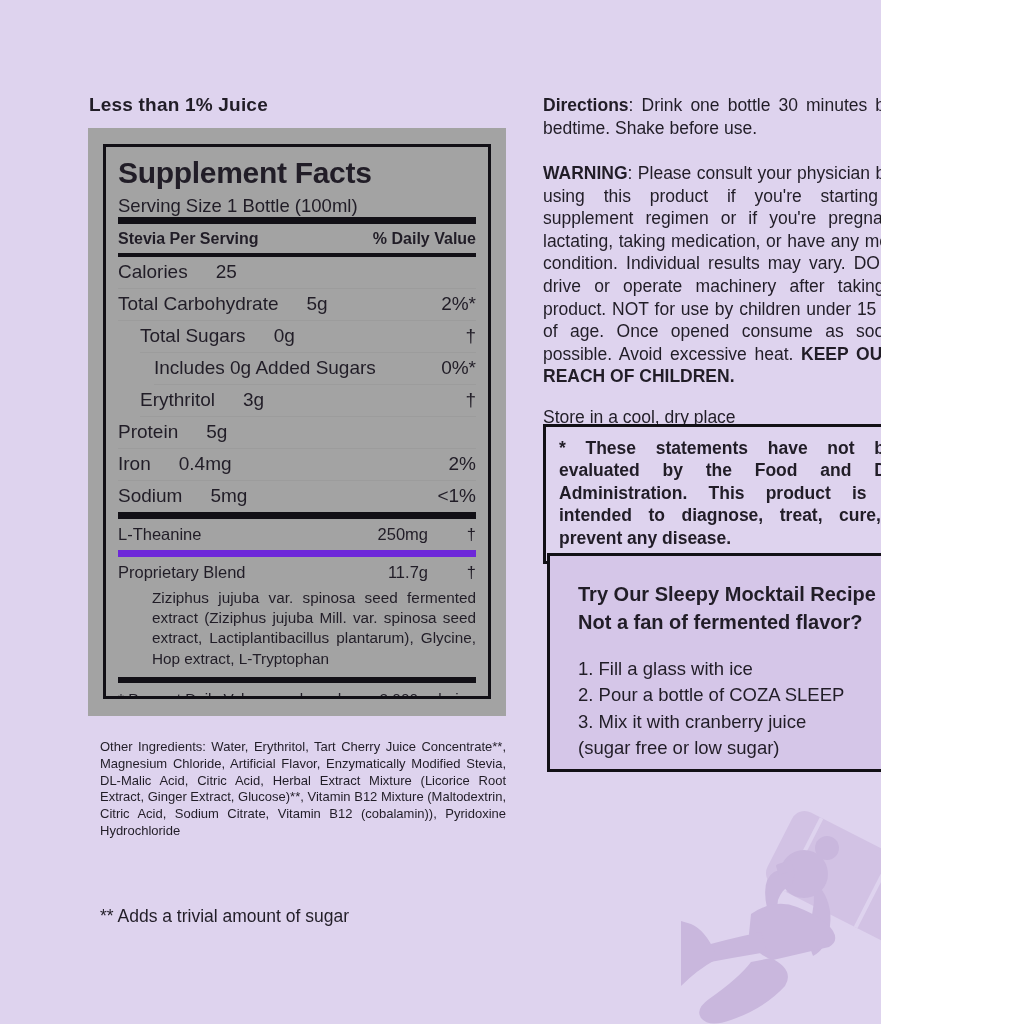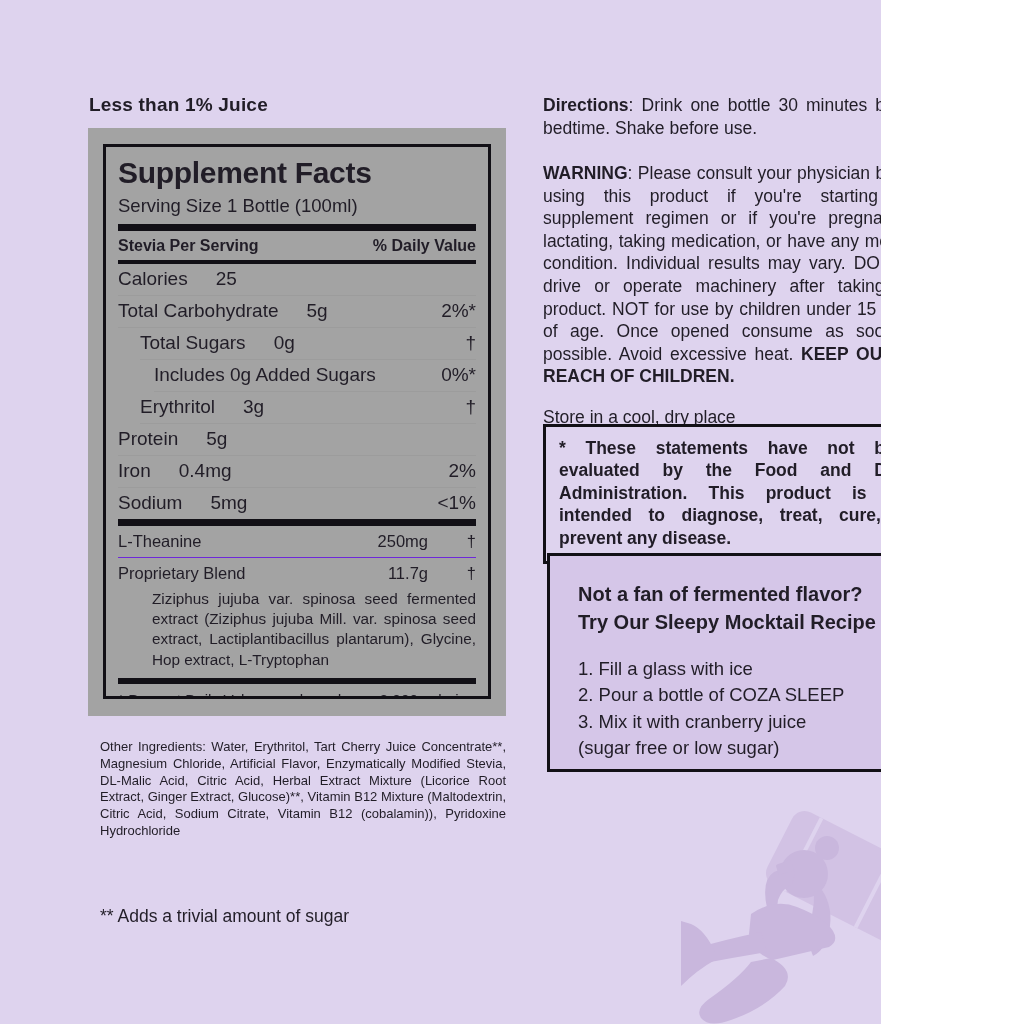--- a/index.html
+++ b/index.html
@@ -10,31 +10,31 @@
     -webkit-font-smoothing:antialiased;
   }
   
   .juice-note{position:absolute;left:89px;top:94px;font-size:19px;font-weight:600;letter-spacing:.2px;}
 
   
   .sf-panel{position:absolute;left:88px;top:128px;width:418px;height:588px;background:#a3a3a3;}
   .sf-inner{position:absolute;left:15px;top:16px;right:15px;bottom:17px;border:3px solid #121016;
     padding:6px 12px 8px;box-sizing:border-box;overflow:hidden;}
   .sf-title{font-size:30px;font-weight:800;letter-spacing:-.3px;margin:3px 0 5px;}
-  .sf-serving{font-size:18.5px;margin-bottom:7px;}
+  .sf-serving{font-size:18.5px;}
   .bar-thick{height:7px;background:#121016;}
   .bar-med{height:4px;background:#121016;}
   .sf-header{display:flex;justify-content:space-between;align-items:baseline;font-weight:700;font-size:16px;padding:6px 0 5px;}
   .sf-row{display:flex;align-items:baseline;font-size:19px;padding:4px 0 5px;border-bottom:1px solid #9c9c9c;}
   .sf-row.noline{border-bottom:none;}
   .ind1{margin-left:22px;}
   .ind2{margin-left:36px;}
   .amount{margin-left:28px;}
   .dv{margin-left:auto;}
-  .sec-row{display:flex;align-items:baseline;font-size:16.5px;padding:6px 0;border-bottom:1px solid #6d28d9;}
+  .sec-row{display:flex;align-items:baseline;font-size:16.5px;padding:6px 0;border-bottom:7px solid #6d28d9;}
   .sec-row.noline{border-bottom:none;}
   .sec-amt{margin-left:auto;}
   .sec-dag{width:48px;text-align:right;}
   .blend{margin:0 0 8px 34px;font-size:15.3px;line-height:1.32;text-align:justify;}
   .bar-thick2{height:6px;background:#121016;margin:0 0 6px;}
   .footnote{font-size:15.3px;line-height:1.28;}
 
   
   .right-col{position:absolute;left:543px;top:94px;width:382px;}
   .para{font-size:17.5px;line-height:1.29;text-align:justify;margin:0 0 23px;}
@@ -141,22 +141,22 @@
   <div class="right-col">
     <p class="para"><b>Directions</b><span>: Drink one bottle 30 minutes before bedtime. Shake before use.</span></p>
     <p class="para"><b>WARNING</b><span>: Please consult your physician before using this product if you're starting any supplement regimen or if you're pregnant or lactating, taking medication, or have any medical condition. Individual results may vary. DO NOT drive or operate machinery after taking this product. NOT for use by children under 15 years of age. Once opened consume as soon as possible. Avoid excessive heat. </span><b>KEEP OUT OF REACH OF CHILDREN.</b></p>
     <div class="store-note">Store in a cool, dry place</div>
   </div>
 
   <div class="fda-box">* These statements have not been evaluated by the Food and Drug Administration. This product is not intended to diagnose, treat, cure, or prevent any disease.</div>
 
   <div class="recipe-box">
     <div class="recipe-title">
+      <div>Try Our Sleepy Mocktail Recipe</div>
       <div>Not a fan of fermented flavor?</div>
-      <div>Try Our Sleepy Mocktail Recipe</div>
     </div>
     <div class="recipe-steps">
       <div>1. Fill a glass with ice</div>
       <div>2. Pour a bottle of COZA SLEEP</div>
       <div>3. Mix it with cranberry juice</div>
       <div>(sugar free or low sugar)</div>
     </div>
   </div>
 
   <div class="other-ing">Other Ingredients: Water, Erythritol, Tart Cherry Juice Concentrate**, Magnesium Chloride, Artificial Flavor, Enzymatically Modified Stevia, DL-Malic Acid, Citric Acid, Herbal Extract Mixture (Licorice Root Extract, Ginger Extract, Glucose)**, Vitamin B12 Mixture (Maltodextrin, Citric Acid, Sodium Citrate, Vitamin B12 (cobalamin)), Pyridoxine Hydrochloride</div>

